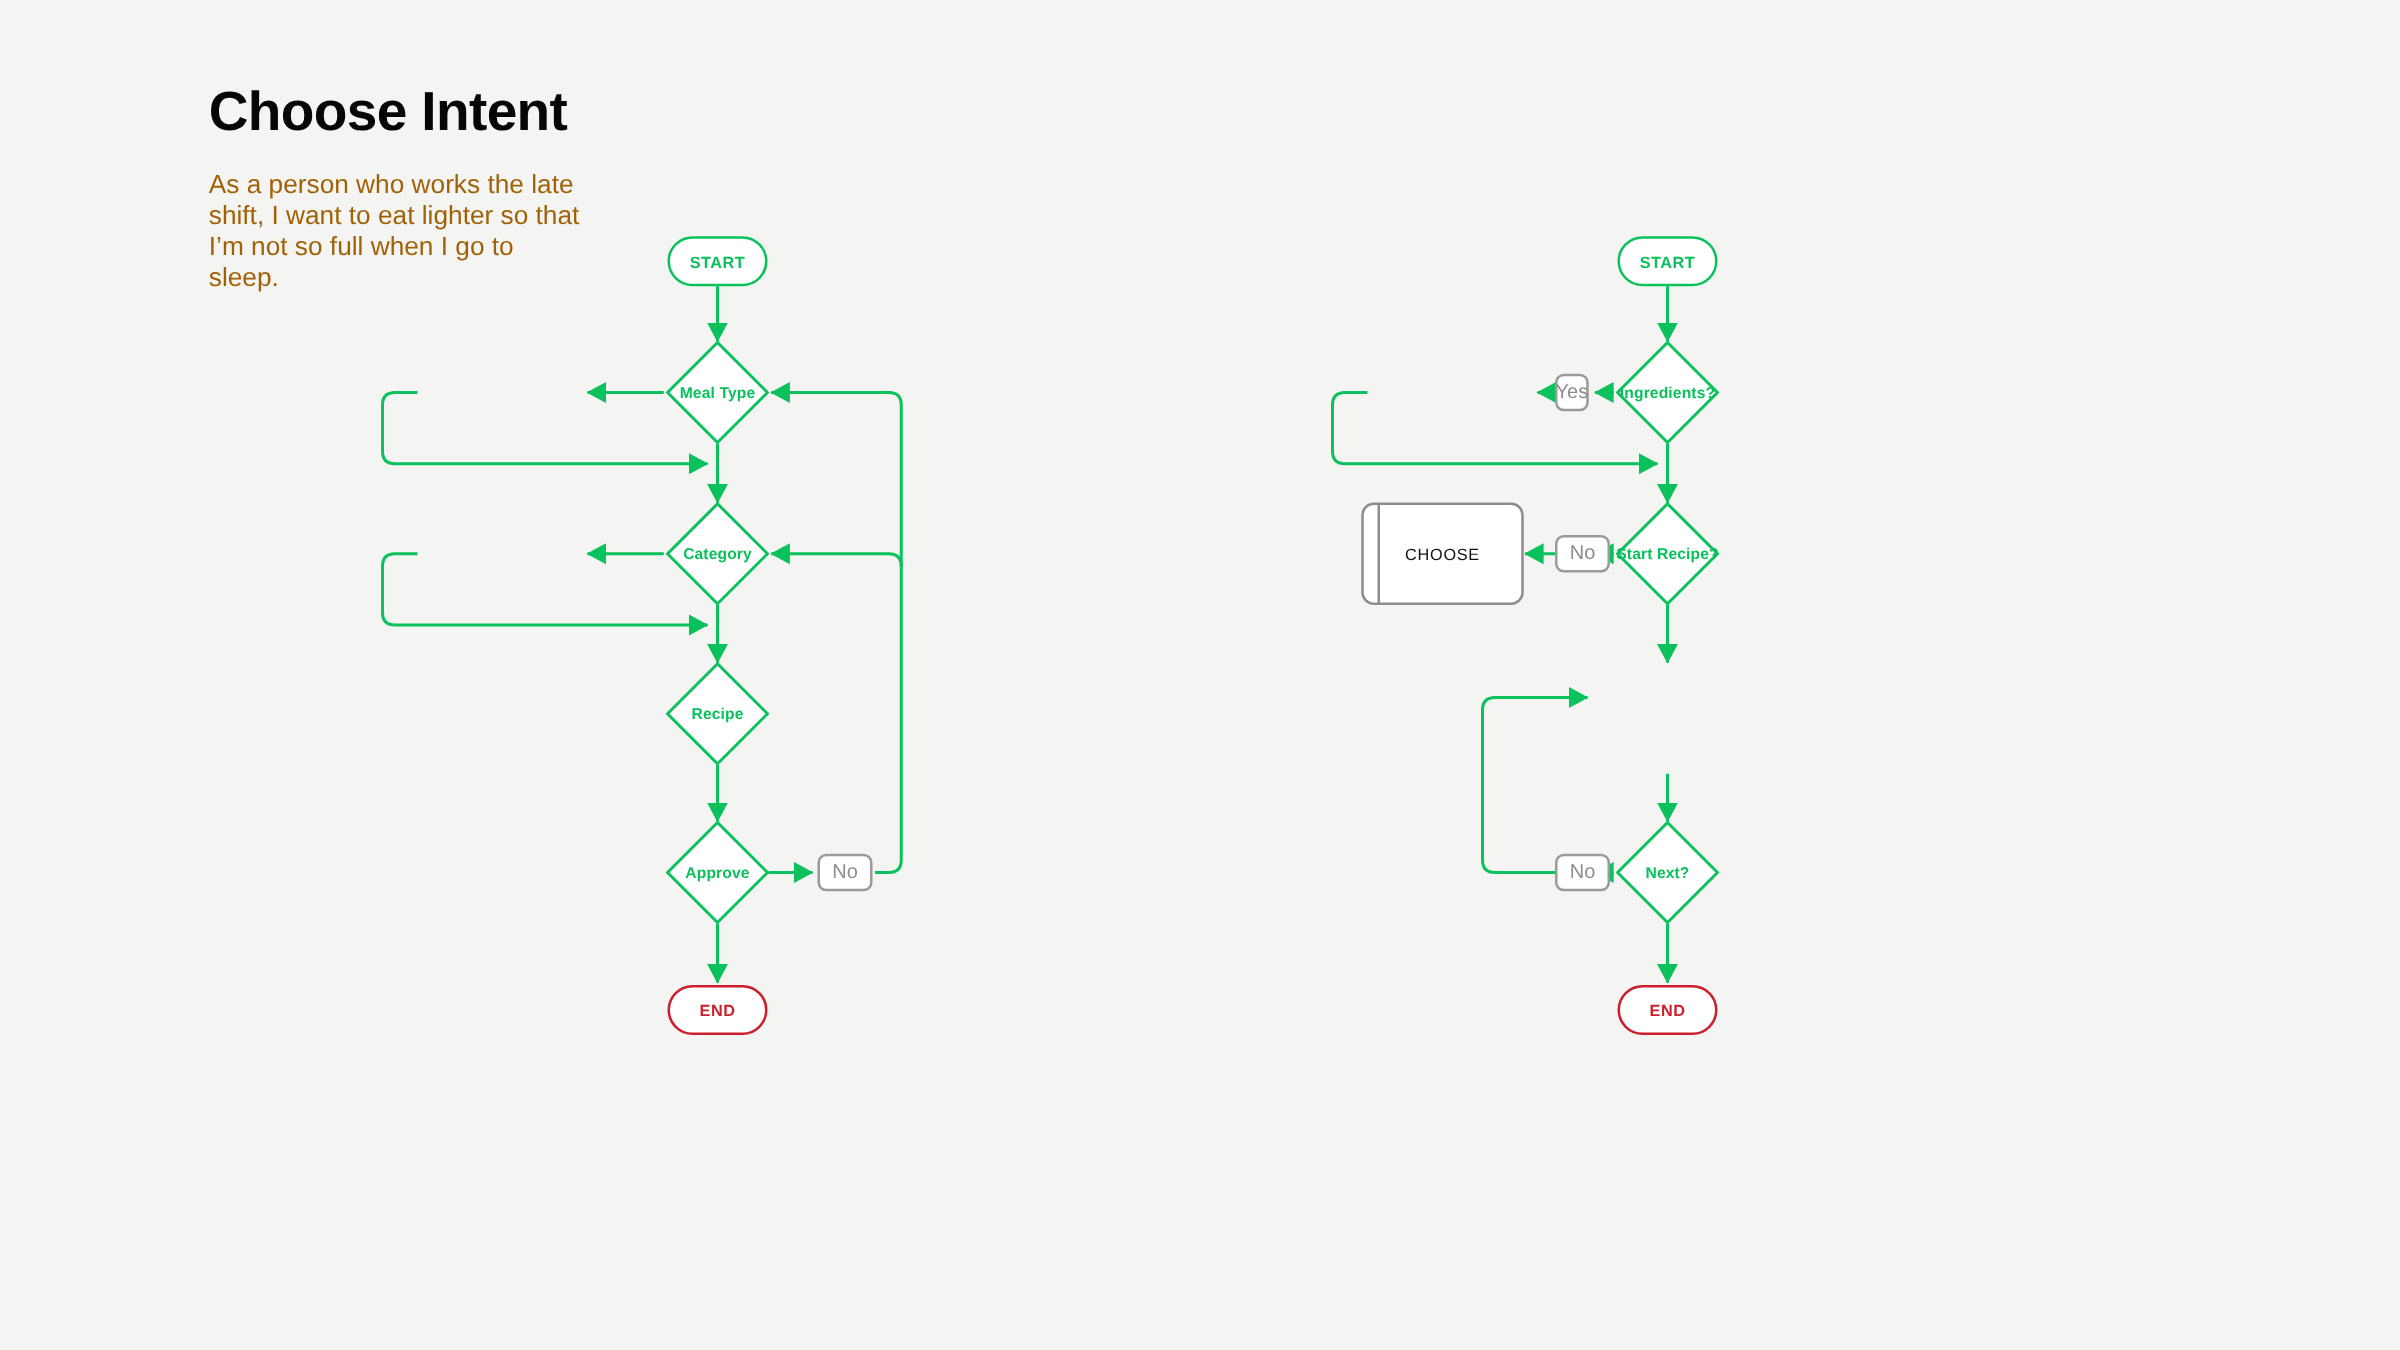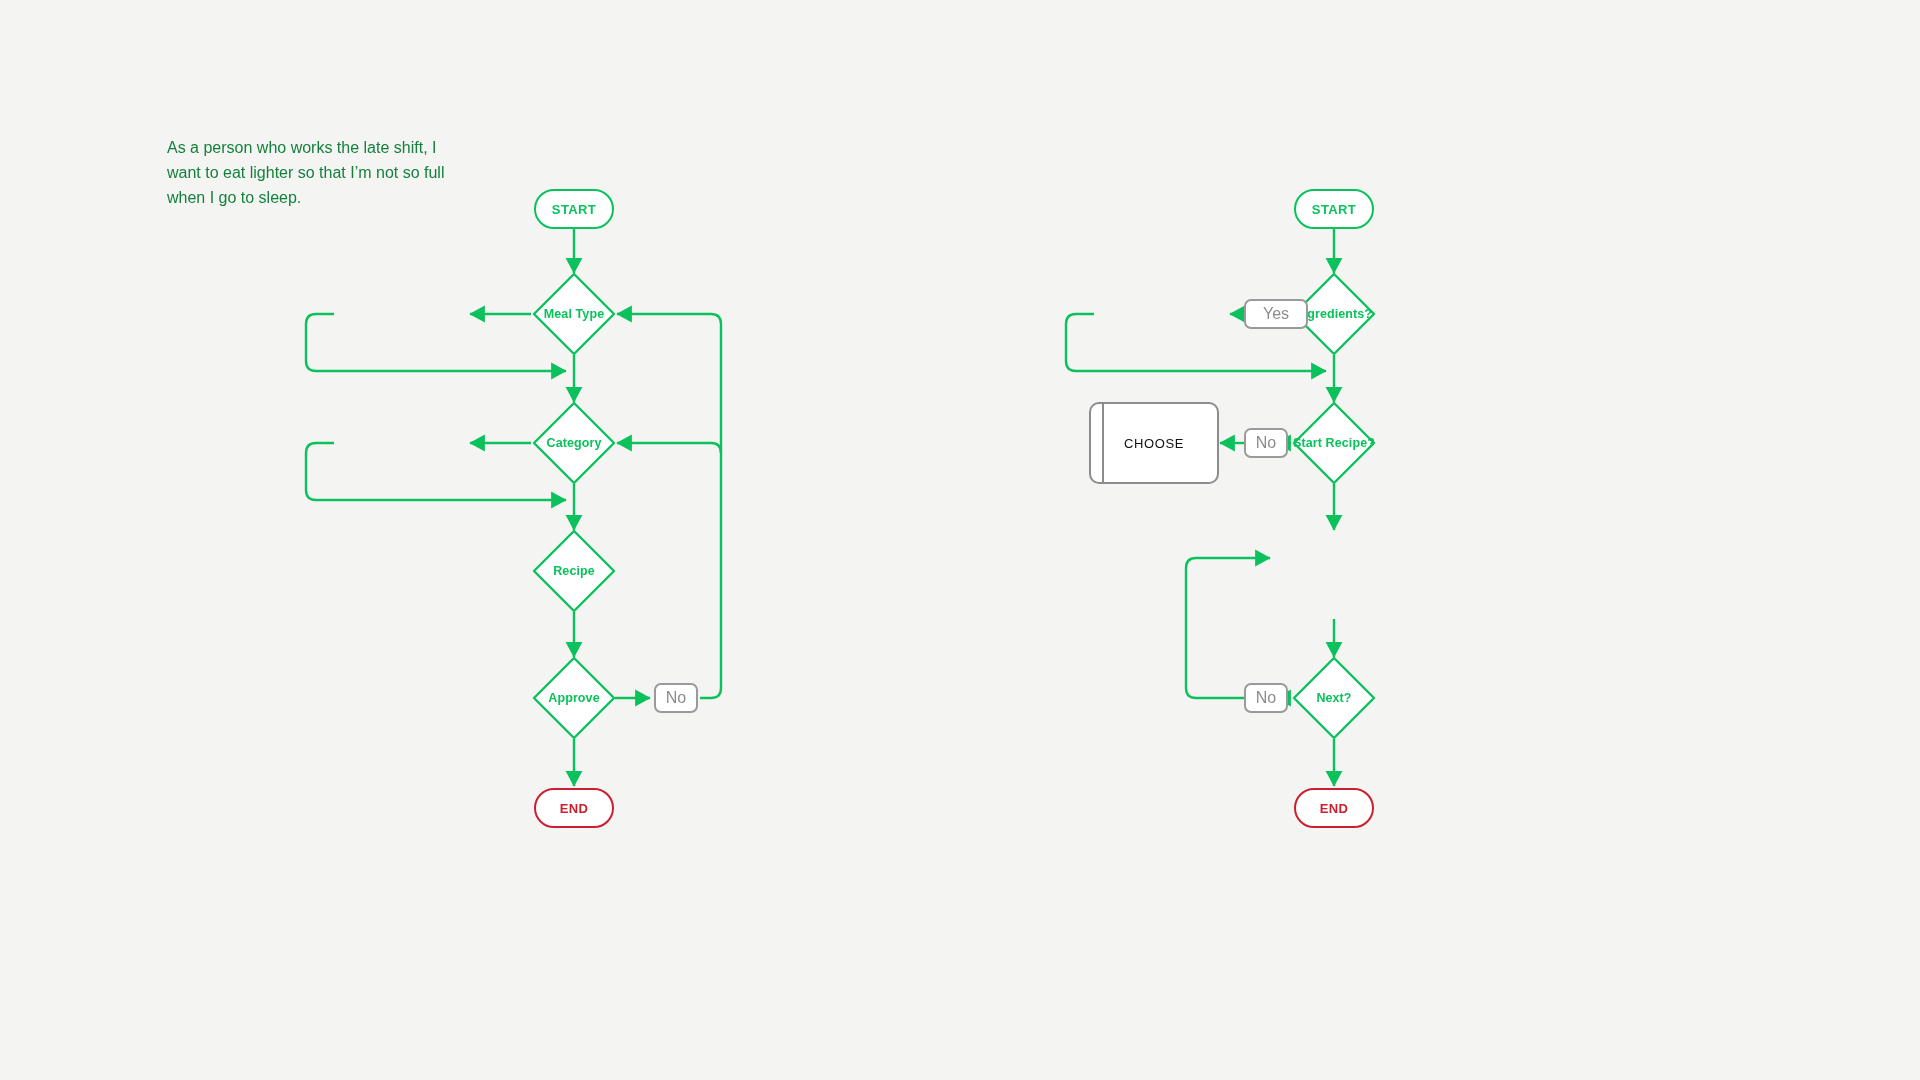--- a/index.html
+++ b/index.html
@@ -33,23 +33,23 @@
     position: absolute;
     font-size: 44px;
     font-weight: bold;
     color: #060606;
     letter-spacing: -0.5px;
     white-space: nowrap;
     line-height: 1;
   }
   .panel-desc {
     position: absolute;
-    font-size: 16px;
+    font-size: 21px;
     line-height: 25px;
-    color: #15803d;
+    color: #a16207;
     width: 300px;
     white-space: pre-line;
   }
 
   
   .flow {
     position: absolute;
     left: 0;
     top: 0;
     width: 1040px;
@@ -166,20 +166,21 @@
     line-height: 1;
   }
 </style>
 </head>
 <body>
 
 <div id="root">
 
   <div class="panel" id="panel-left">
 
+    <div class="panel-title" style="left:167px; top:68px;">Choose Intent</div>
 
     <div class="panel-desc" style="left:167px; top:135px;">As a person who works the late shift, I want to eat lighter so that I’m not so full when I go to sleep.</div>
 
     <div class="flow">
 
       <svg viewBox="0 0 1040 1080" xmlns="http://www.w3.org/2000/svg" aria-hidden="true">
         <defs>
           <marker id="ah-g-l" markerWidth="9" markerHeight="9" refX="6.2" refY="4.5" orient="auto" markerUnits="strokeWidth">
             <path d="M0,1 L0,8 L6.5,4.5 z" fill="#0ac15c"></path>
           </marker>
@@ -295,21 +296,21 @@
 
       <div class="node term term-start" style="left:414px; top:177px; width:80px; height:40px;">START</div>
 
       <div class="diamond-wrap" style="left:411px; top:259px; width:86px; height:86px;">
         <svg viewBox="0 0 86 86" xmlns="http://www.w3.org/2000/svg" style="width:86px;height:86px;" aria-hidden="true">
           <path d="M43,3 L83,43 L43,83 L3,43 Z" fill="#ffffff" stroke="#0ac15c" stroke-width="2.4" stroke-linejoin="round"></path>
         </svg>
         <span class="dlabel">Ingredients?</span>
       </div>
 
-      <div class="chip" style="left:364px; top:287px; width:64px; height:30px;">Yes</div>
+      <div class="chip" style="left:364px; top:287px; width:27px; height:30px;">Yes</div>
 
 
       <div class="diamond-wrap" style="left:411px; top:388px; width:86px; height:86px;">
         <svg viewBox="0 0 86 86" xmlns="http://www.w3.org/2000/svg" style="width:86px;height:86px;" aria-hidden="true">
           <path d="M43,3 L83,43 L43,83 L3,43 Z" fill="#ffffff" stroke="#0ac15c" stroke-width="2.4" stroke-linejoin="round"></path>
         </svg>
         <span class="dlabel">Start Recipe?</span>
       </div>
 
       <div class="chip" style="left:364px; top:416px; width:44px; height:30px;">No</div>

